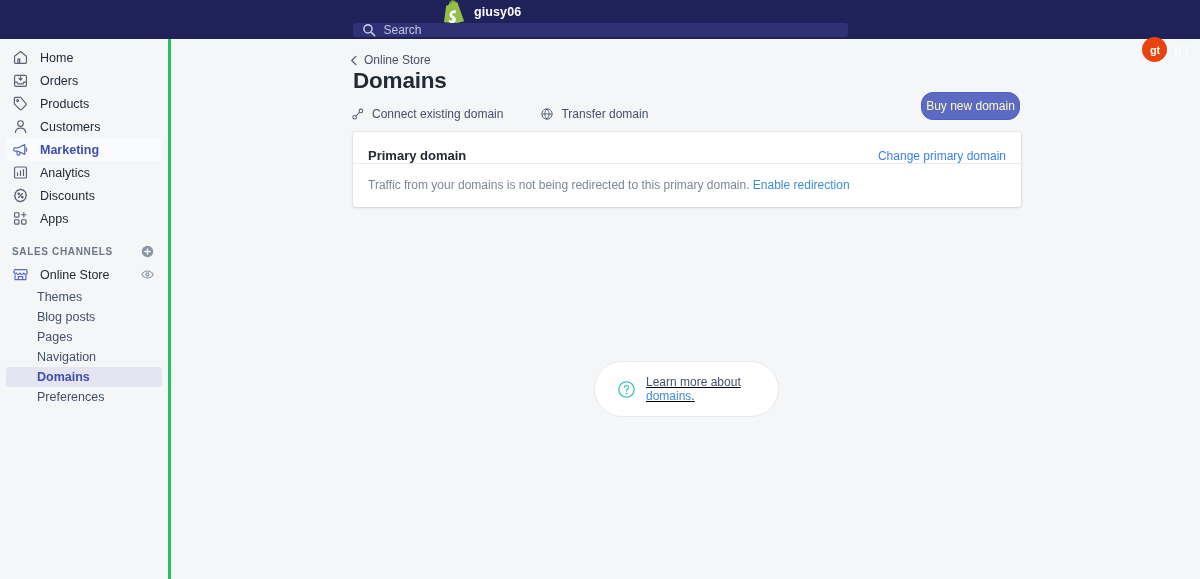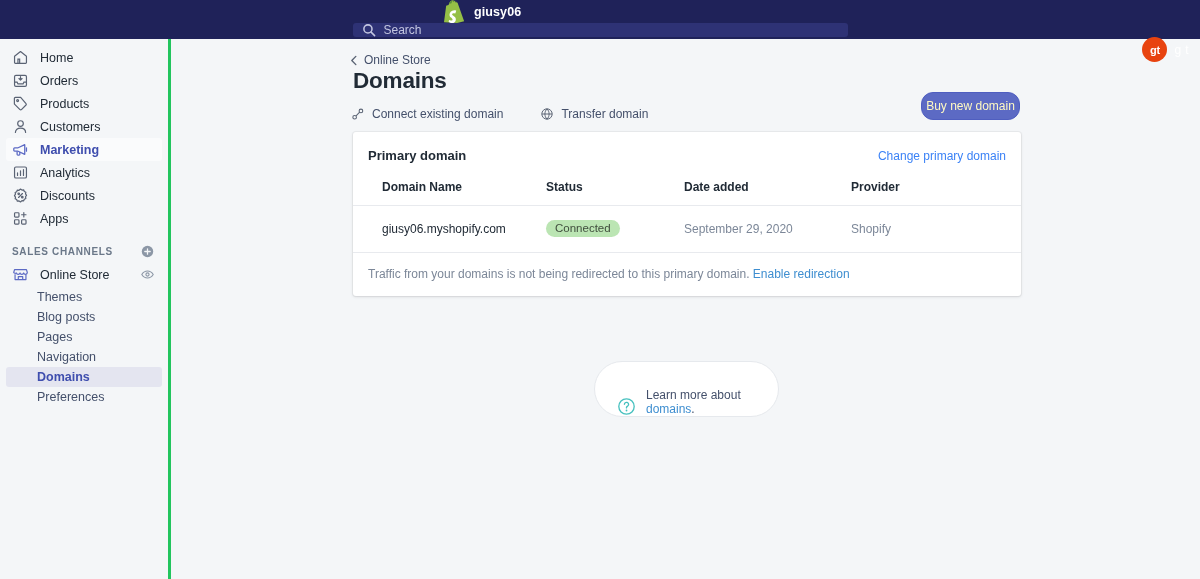--- a/index.html
+++ b/index.html
@@ -168,22 +168,23 @@
     font-size: 12px; color: #7c8798;
   }
   .card-foot a { color: #3e8ed0; text-decoration: none; cursor: pointer; }
 
   .learn-banner {
     position: absolute; top: 322px; left: 423px;
     width: 185px; height: 56px;
     background: #ffffff;
     border: 1px solid #e6e9ed;
     border-radius: 28px;
-    display: flex; align-items: flex-end; gap: 10px;
+    display: flex; align-items: center; gap: 10px;
     padding-left: 22px;
+    text-decoration: underline;
   }
   .help-icon { width: 19px; height: 19px; display: block; flex: none; }
   .learn-text { font-size: 12px; color: #44506b; }
   .learn-text a { color: #3e8ed0; text-decoration: none; cursor: pointer; }
 </style>
 </head>
 <body>
 
 <div class="topbar">
   <div class="brand">
@@ -343,40 +344,20 @@
   </div>
 
   <button class="buy-btn">Buy new domain</button>
 
   <div class="card">
     <div class="card-head">
       <span class="card-title">Primary domain</span>
       <span class="card-link">Change primary domain</span>
     </div>
 
-    <table class="table">
-      <thead>
-        <tr>
-          <th>Domain Name</th>
-          <th>Status</th>
-          <th>Date added</th>
-          <th>Provider</th>
-        </tr>
-      </thead>
-      <tbody>
-        <tr>
-          <td>giusy06.myshopify.com</td>
-          <td>
-            <span class="badge">Connected</span>
-          </td>
-          <td>September 29, 2020</td>
-          <td>Shopify</td>
-        </tr>
-      </tbody>
-    </table>
 
     <div class="card-foot">
       <span>Traffic from your domains is not being redirected to this primary domain.</span>
       <a>Enable redirection</a>
     </div>
   </div>
 
   <div class="learn-banner">
     <svg class="help-icon" viewBox="0 0 20 20" fill="none" stroke="#47c1bf" stroke-width="1.4">
       <circle cx="10" cy="10" r="8.1"></circle>

